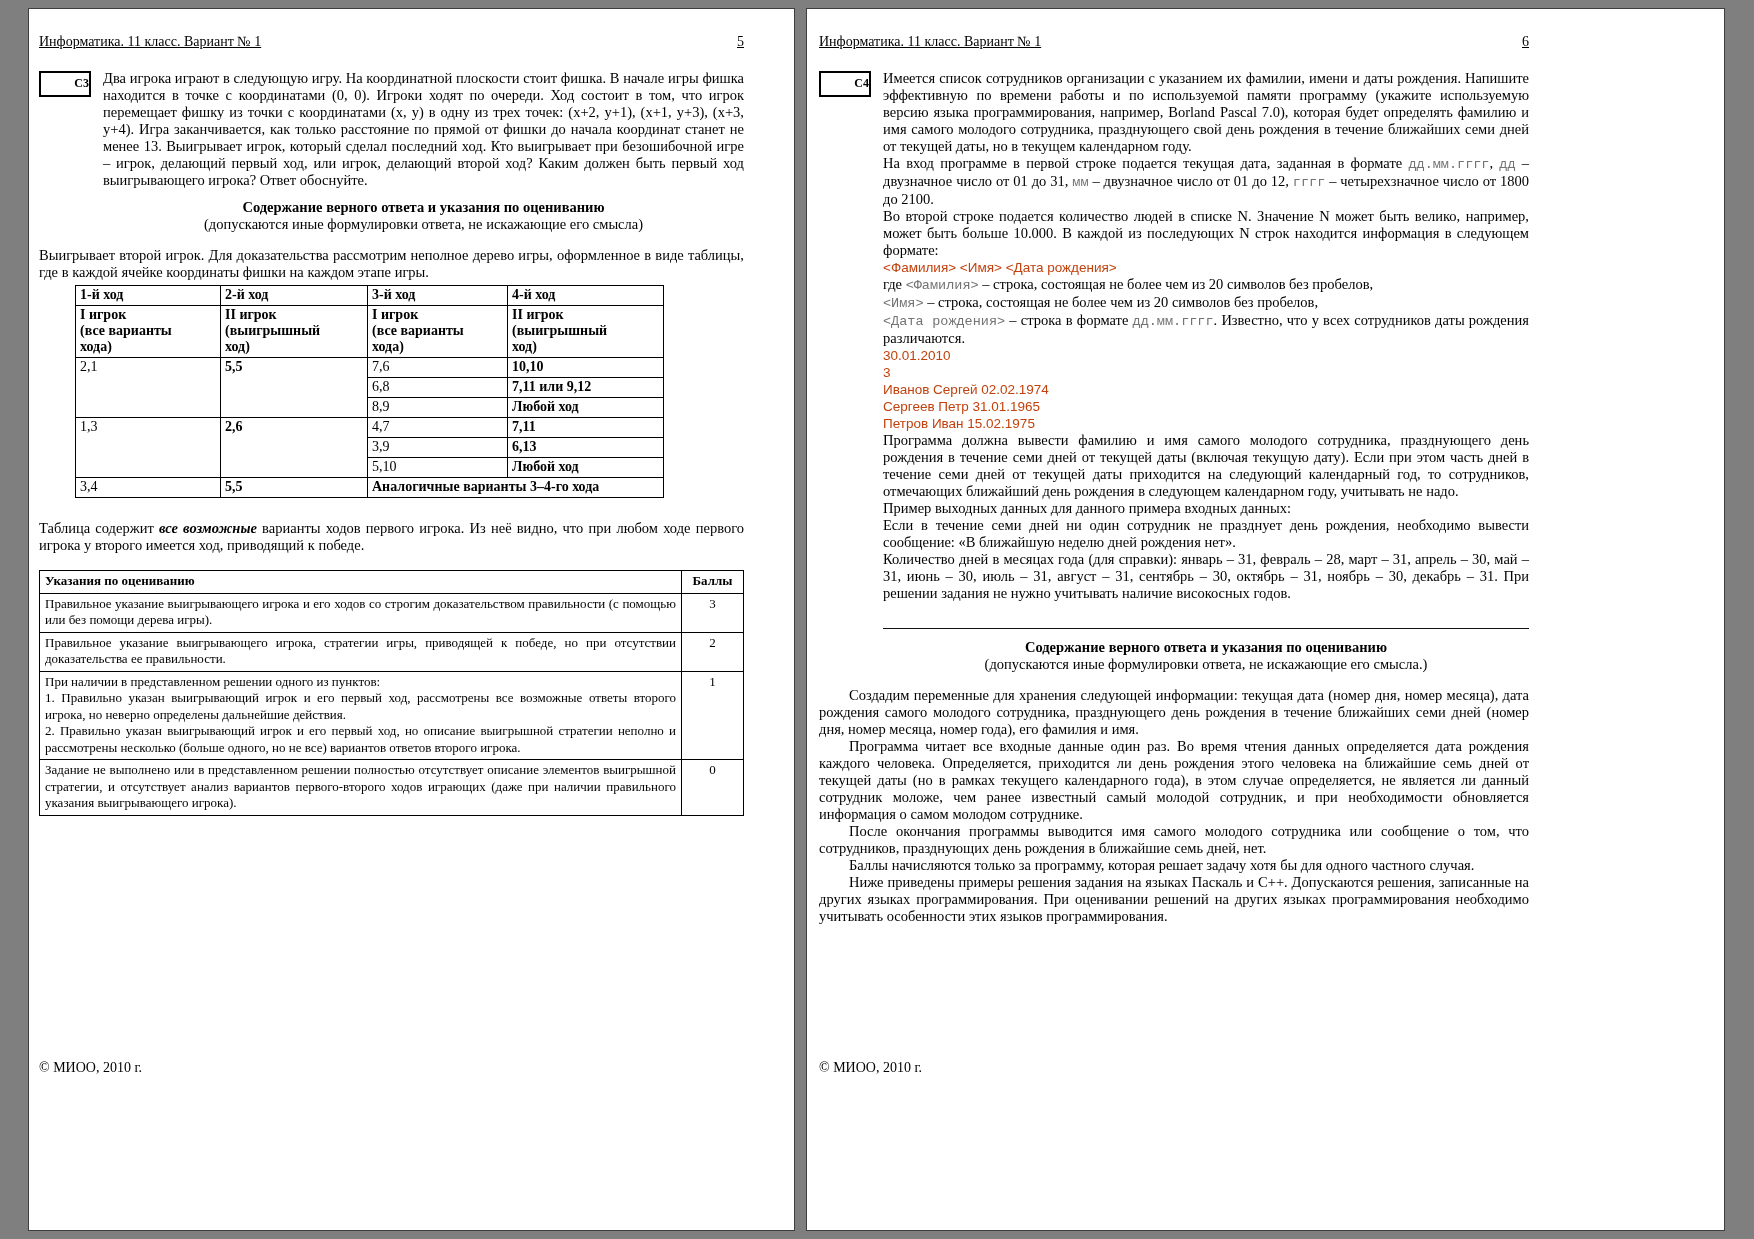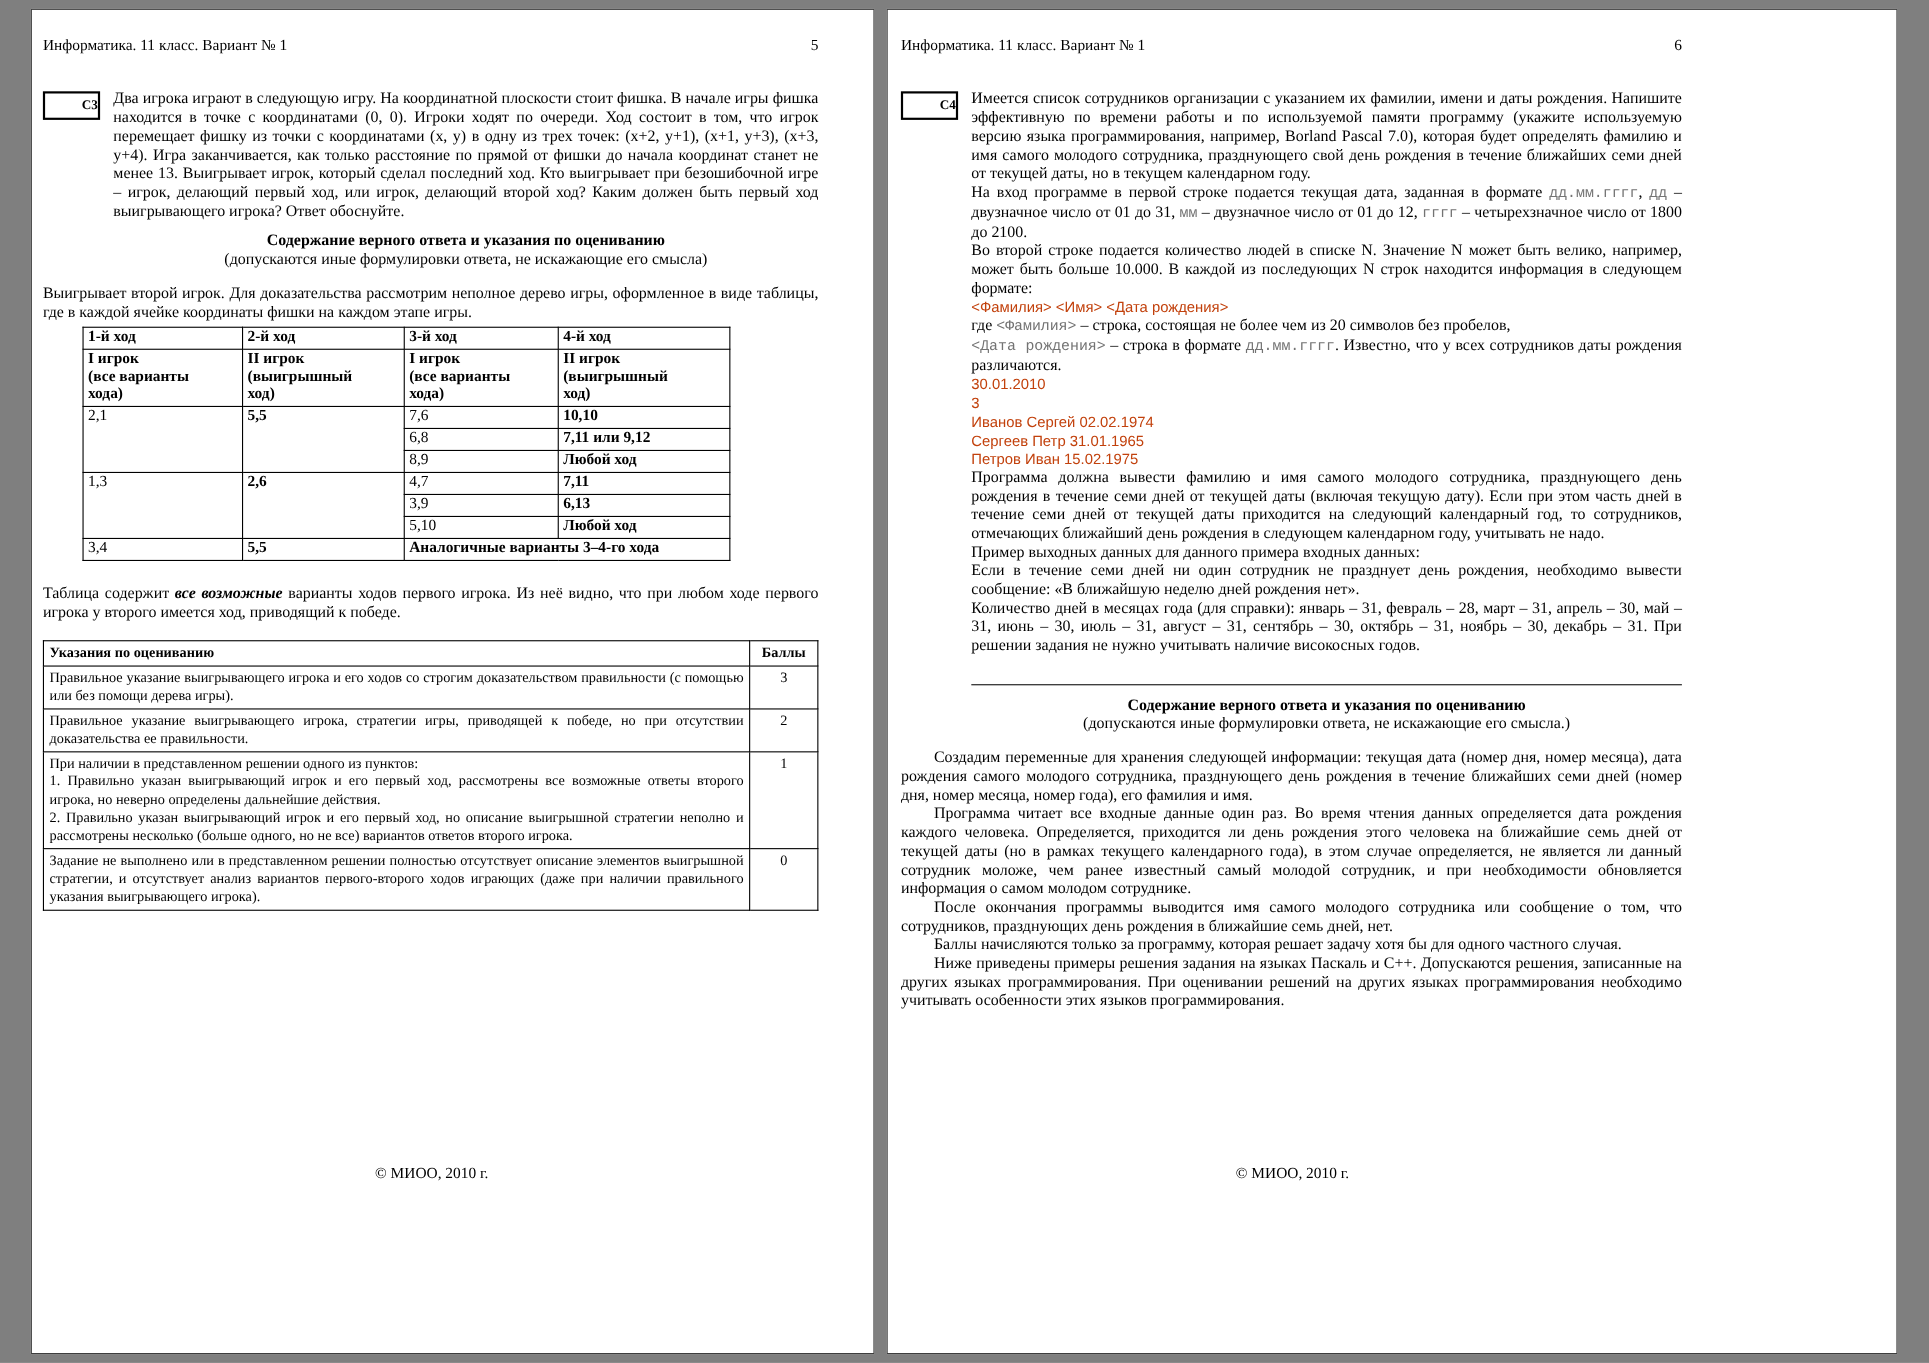--- a/index.html
+++ b/index.html
@@ -12,21 +12,21 @@
     line-height:17px;
     position:relative;
   }
   .page {
     position:absolute; top:8px; height:1223px;
     background:#fff; border:1px solid #3e3e3e;
   }
   .page-left  { left:28px;  width:767px; padding:24px 50px 0 10px; }
   .page-right { left:806px; width:919px; padding:24px 195px 0 12px; }
 
-  .page-header { display:flex; justify-content:space-between; font-size:14px; margin-bottom:32px; }
+  .page-header { display:flex; justify-content:space-between; font-size:14px; margin-bottom:20px;text-decoration:underline; }
 
   .task { display:flex; align-items:flex-start; }
   .task-label {
     flex:0 0 52px; border:2px solid #000; font-weight:bold;
     text-align:right; font-size:12px; padding:2px 0 3px; margin-top:1px;
   }
   .task-body { flex:1; margin-left:12px; min-width:0; }
 
   .indent-col { margin-left:64px; }
   .heading-block { margin-top:10px; }
@@ -49,21 +49,21 @@
   table.doc-table td {
     border:1px solid #000; vertical-align:top;
     white-space:pre-line; overflow:hidden;
   }
   .game-table { margin:4px 0 0 36px; width:588px; font-size:14px; line-height:16px; }
   .game-table td { padding:1px 4px 2px; text-align:left; }
   .scoring-table { margin-top:16px; width:100%; font-size:13px; line-height:16.5px;border-radius:18px; }
   .scoring-table td { padding:2px 5px 3px; text-align:justify; }
   table.doc-table td.ctr { text-align:center; }
 
-  .page-footer { position:absolute; top:1050px; text-align:center; font-size:14px; }
+  .page-footer { position:absolute; top:1050px; font-size:14px; }
   .page-left  .page-footer { left:10px; width:707px; }
   .page-right .page-footer { left:12px; width:712px; }
 </style>
 </head>
 <body>
 
 <div class="page page-left">
   <div class="page-header">
     <span>Информатика. 11 класс. Вариант № 1</span>
     <span>5</span>
@@ -194,20 +194,21 @@
   </div>
 
   <div class="task">
     <div class="task-label">С4</div>
     <div class="task-body">
         <div class="blk just"><span>Имеется список сотрудников организации с указанием их фамилии, имени и даты рождения. Напишите эффективную по времени работы и по используемой памяти программу (укажите используемую версию языка программирования, например, Borland Pascal 7.0), которая будет определять фамилию и имя самого молодого сотрудника, празднующего свой день рождения в течение ближайших семи дней от текущей даты, но в текущем календарном году.</span></div>
         <div class="blk just"><span>На вход программе в первой строке подается текущая дата, заданная в формате </span><span class="mono">дд.мм.гггг</span><span>, </span><span class="mono">дд</span><span> – двузначное число от 01 до 31, </span><span class="mono">мм</span><span> – двузначное число от 01 до 12, </span><span class="mono">гггг</span><span> – четырехзначное число от 1800 до 2100.</span></div>
         <div class="blk just"><span>Во второй строке подается количество людей в списке N. Значение N может быть велико, например, может быть больше 10.000. В каждой из последующих N строк находится информация в следующем формате:</span></div>
         <div class="blk mono"><span>&lt;Фамилия&gt; &lt;Имя&gt; &lt;Дата рождения&gt;</span></div>
         <div class="blk just"><span>где </span><span class="mono">&lt;Фамилия&gt;</span><span> – строка, состоящая не более чем из 20 символов без пробелов,</span></div>
+        <div class="blk just"><span class="mono">&lt;Имя&gt;</span><span> – строка, состоящая не более чем из 20 символов без пробелов,</span></div>
         <div class="blk just"><span class="mono">&lt;Дата рождения&gt;</span><span> – строка в формате </span><span class="mono">дд.мм.гггг</span><span>. Известно, что у всех сотрудников даты рождения различаются.</span></div>
         <div class="blk mono"><span>30.01.2010</span></div>
         <div class="blk mono"><span>3</span></div>
         <div class="blk mono"><span>Иванов Сергей 02.02.1974</span></div>
         <div class="blk mono"><span>Сергеев Петр 31.01.1965</span></div>
         <div class="blk mono"><span>Петров Иван 15.02.1975</span></div>
         <div class="blk just"><span>Программа должна вывести фамилию и имя самого молодого сотрудника, празднующего день рождения в течение семи дней от текущей даты (включая текущую дату). Если при этом часть дней в течение семи дней от текущей даты приходится на следующий календарный год, то сотрудников, отмечающих ближайший день рождения в следующем календарном году, учитывать не надо.</span></div>
         <div class="blk just"><span>Пример выходных данных для данного примера входных данных:</span></div>
         <div class="blk just"><span>Если в течение семи дней ни один сотрудник не празднует день рождения, необходимо вывести сообщение: «В ближайшую неделю дней рождения нет».</span></div>
         <div class="blk just"><span>Количество дней в месяцах года (для справки): январь – 31, февраль – 28, март – 31, апрель – 30, май – 31, июнь – 30, июль – 31, август – 31, сентябрь – 30, октябрь – 31, ноябрь – 30, декабрь – 31. При решении задания не нужно учитывать наличие високосных годов.</span></div>

